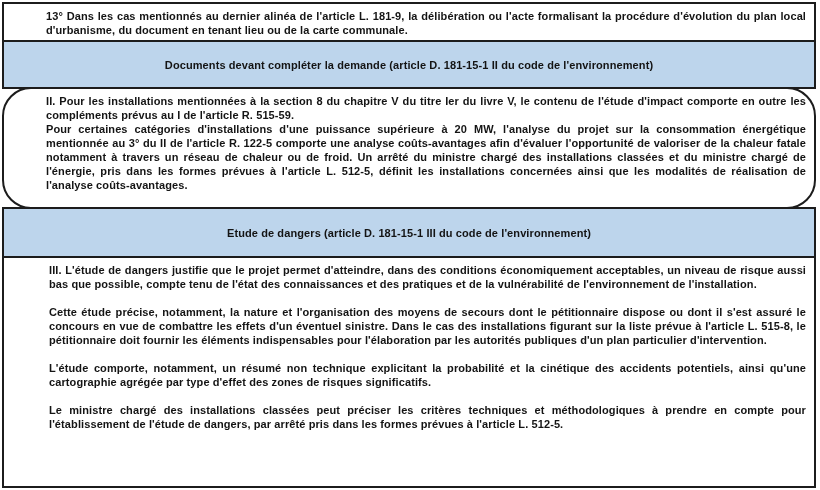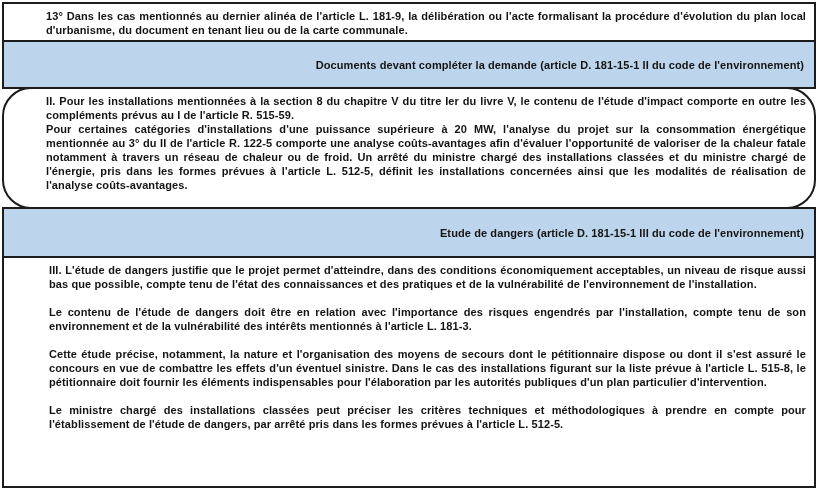--- a/index.html
+++ b/index.html
@@ -34,21 +34,21 @@
     letter-spacing: 0.1px;
     color: #141414;
     text-align: justify;
   }
   .body-row p.gap { margin-top: 14px; }
 
   .header-row {
     background: #bdd5ec;
     display: flex;
     align-items: center;
-    justify-content: flex-end;
+    justify-content: center;
     padding: 0 10px;
   }
   .header-row h2 {
     margin: 0;
     font-size: 11px;
     line-height: 14px;
     font-weight: bold;
     letter-spacing: 0.1px;
     color: #141414;
     text-align: center;
@@ -77,18 +77,18 @@
     <p>II. Pour les installations mentionnées à la section 8 du chapitre V du titre Ier du livre V, le contenu de l'étude d'impact comporte en outre les compléments prévus au I de l'article R. 515-59.</p>
     <p>Pour certaines catégories d'installations d'une puissance supérieure à 20 MW, l'analyse du projet sur la consommation énergétique mentionnée au 3° du II de l'article R. 122-5 comporte une analyse coûts-avantages afin d'évaluer l'opportunité de valoriser de la chaleur fatale notamment à travers un réseau de chaleur ou de froid. Un arrêté du ministre chargé des installations classées et du ministre chargé de l'énergie, pris dans les formes prévues à l'article L. 512-5, définit les installations concernées ainsi que les modalités de réalisation de l'analyse coûts-avantages.</p>
   </section>
 
   <section class="row header-row r4">
     <h2>Etude de dangers (article D. 181-15-1 III du code de l'environnement)</h2>
   </section>
 
   <section class="row body-row r5">
     <p>III. L'étude de dangers justifie que le projet permet d'atteindre, dans des conditions économiquement acceptables, un niveau de risque aussi bas que possible, compte tenu de l'état des connaissances et des pratiques et de la vulnérabilité de l'environnement de l'installation.</p>
-    <p class="gap">Le contenu de l'étude de dangers doit être en relation avec l'importance des risques engendrés par l'installation, compte tenu de son environnement et de la vulnérabilité des intérêts mentionnés à l'article L. 181-3.</p>
     <p class="gap">Cette étude précise, notamment, la nature et l'organisation des moyens de secours dont le pétitionnaire dispose ou dont il s'est assuré le concours en vue de combattre les effets d'un éventuel sinistre. Dans le cas des installations figurant sur la liste prévue à l'article L. 515-8, le pétitionnaire doit fournir les éléments indispensables pour l'élaboration par les autorités publiques d'un plan particulier d'intervention.</p>
+    <p class="gap">L'étude comporte, notamment, un résumé non technique explicitant la probabilité et la cinétique des accidents potentiels, ainsi qu'une cartographie agrégée par type d'effet des zones de risques significatifs.</p>
     <p class="gap">Le ministre chargé des installations classées peut préciser les critères techniques et méthodologiques à prendre en compte pour l'établissement de l'étude de dangers, par arrêté pris dans les formes prévues à l'article L. 512-5.</p>
   </section>
 
 </div>
 
 </body></html>

